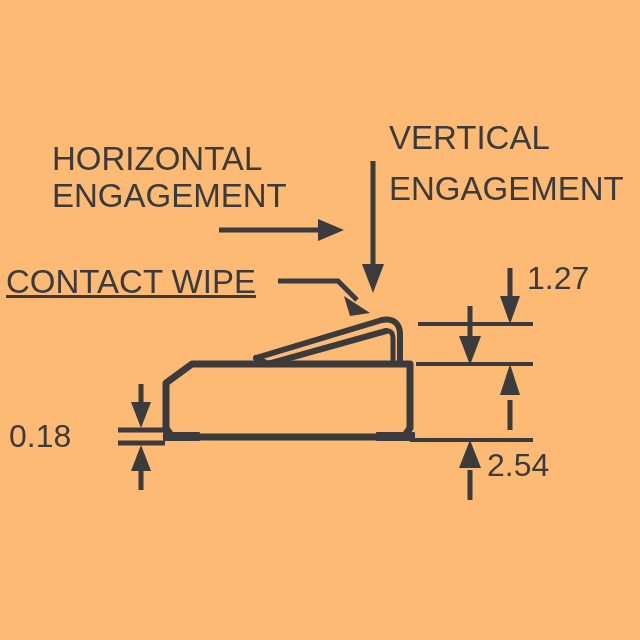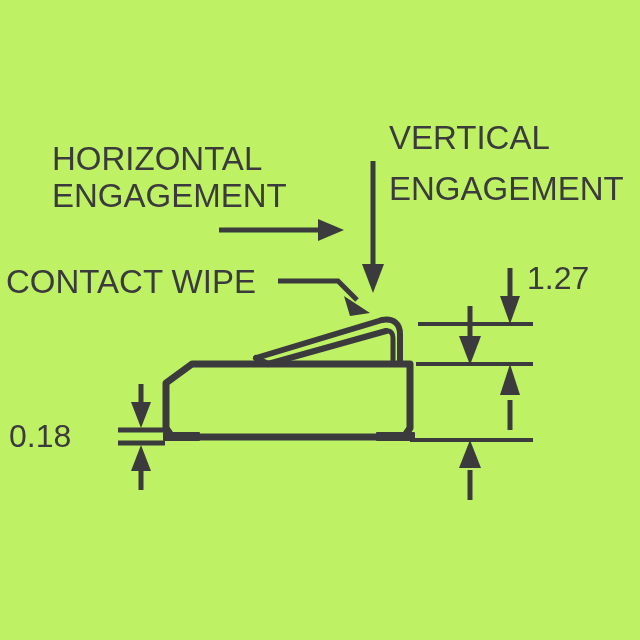--- a/index.html
+++ b/index.html
@@ -4,21 +4,21 @@
 <style>
   html, body {
     margin: 0;
     padding: 0;
     background: #ffffff;
   }
   #stage {
     position: relative;
     width: 640px;
     height: 640px;
-    background: #bef264;
+    background: #fdba74;
     overflow: hidden;
     font-family: "Liberation Sans", sans-serif;
   }
   .lbl {
     position: absolute;
     color: #3b3b3d;
     font-family: "Liberation Sans", sans-serif;
     font-weight: 400;
     white-space: nowrap;
     letter-spacing: 0px;
@@ -129,20 +129,21 @@
   </svg>
 
   <div class="lbl lbl-big" style="left:52px; top:140px;">HORIZONTAL</div>
 
   <div class="lbl lbl-big" style="left:52px; top:177px;">ENGAGEMENT</div>
 
   <div class="lbl lbl-big" style="left:389px; top:119px;">VERTICAL</div>
 
   <div class="lbl lbl-big" style="left:389px; top:170px;">ENGAGEMENT</div>
 
-  <div class="lbl lbl-big" style="left:6px; top:263px;">CONTACT WIPE</div>
+  <div class="lbl lbl-big" style="left:6px; top:263px;text-decoration:underline;">CONTACT WIPE</div>
 
   <div class="lbl lbl-dim" style="left:527px; top:256px;">1.27</div>
 
+  <div class="lbl lbl-dim" style="left:487px; top:443px;">2.54</div>
 
   <div class="lbl lbl-dim" style="left:9px; top:414px;">0.18</div>
 
 </div>
 
 </body></html>

